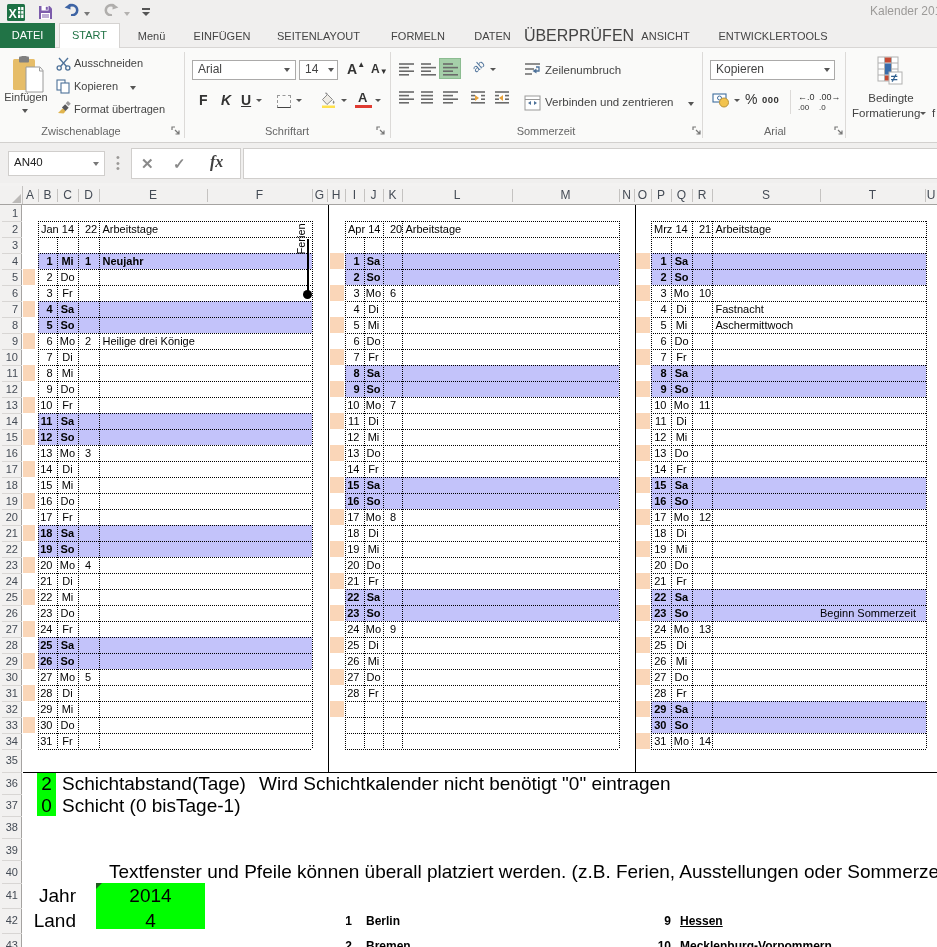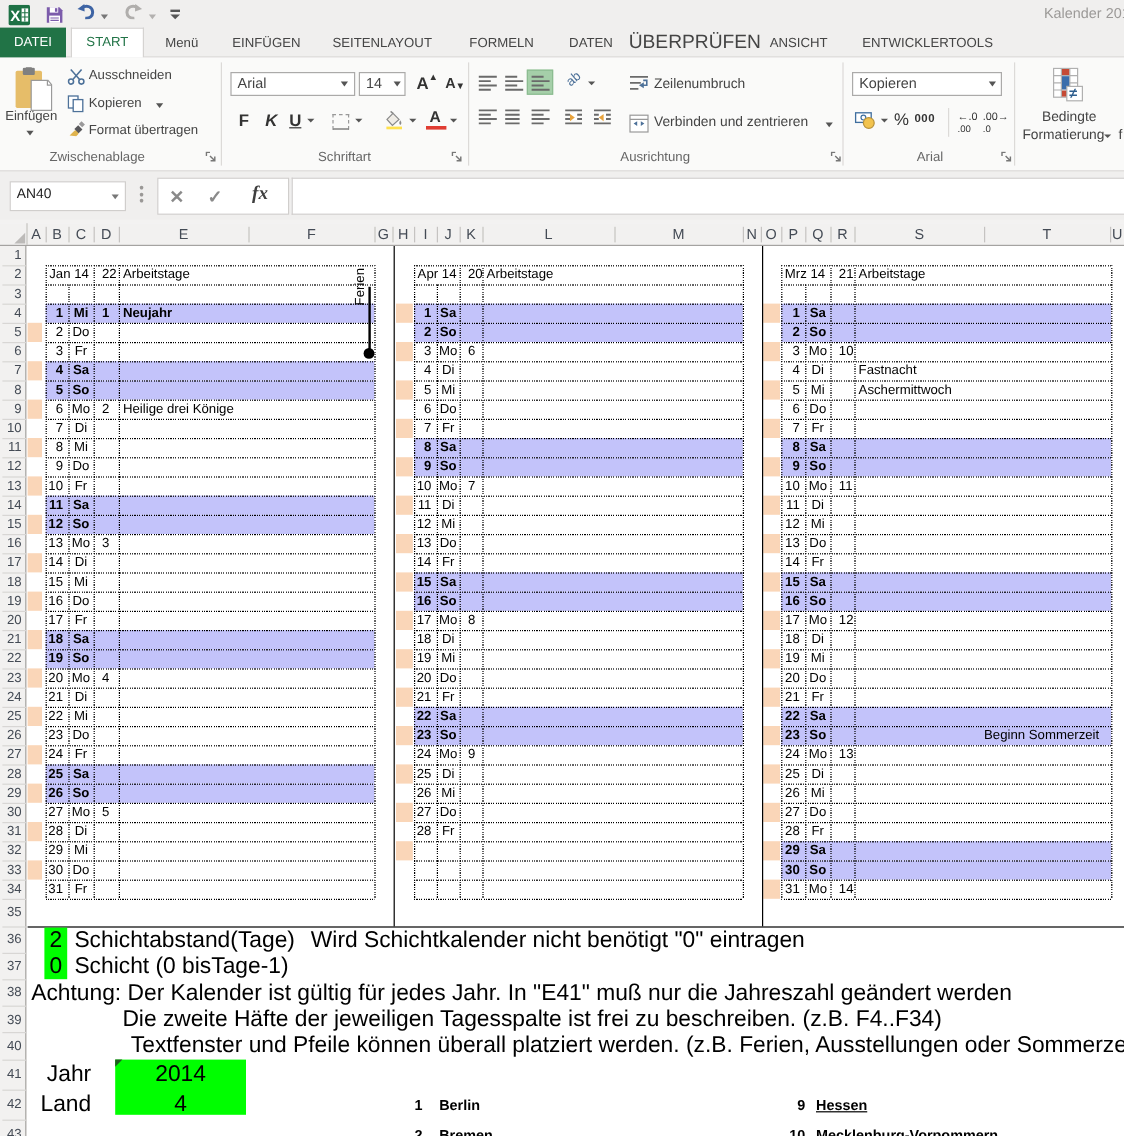--- a/index.html
+++ b/index.html
@@ -212,21 +212,21 @@
 <path d="M12.5 6.5 L8.5 9 L12.5 11.5 Z" fill="#4d7199"></path>
 </svg>
 <div class="ut" style="left:545px;top:64px;font-size:11.5px">Zeilenumbruch</div>
 <svg class="abs" style="left:524px;top:95px" width="17" height="16" viewBox="0 0 17 16">
 <rect x="1" y="1" width="15" height="14" fill="#fff" stroke="#999" stroke-width="1"></rect>
 <line x1="1" y1="4.5" x2="16" y2="4.5" stroke="#999"></line>
 <path d="M4 8 L7 6 V10 Z M13 8 L10 6 V10 Z" fill="#4d7199"></path>
 </svg>
 <div class="ut" style="left:545px;top:96px;font-size:11.5px">Verbinden und zentrieren</div>
 <div class="abs" style="left:688px;top:102px;width:0;height:0;border-left:3.5px solid transparent;border-right:3.5px solid transparent;border-top:4px solid #555"></div>
-<div class="lbl" style="left:546px;top:125px;transform:translateX(-50%)">Ausrichtung</div>
+<div class="lbl" style="left:546px;top:125px;transform:translateX(-50%)">Sommerzeit</div>
 <svg class="abs" style="left:692px;top:126px" width="10" height="10" viewBox="0 0 10 10">
 <path d="M1 4 V1 H4" fill="none" stroke="#777" stroke-width="1.2"></path>
 <path d="M4 4 L8 8 M8 4.5 V8 H4.5" fill="none" stroke="#777" stroke-width="1.2"></path>
 </svg>
 <div class="cmb" style="left:710px;top:60px;width:125px;height:20px"></div>
 <div class="ut" style="left:716px;top:62px;font-size:12px">Kopieren</div>
 <div class="abs" style="left:824px;top:68px;width:0;height:0;border-left:3.5px solid transparent;border-right:3.5px solid transparent;border-top:4px solid #555"></div>
 <svg class="abs" style="left:712px;top:91px" width="18" height="17" viewBox="0 0 18 17">
 <rect x="1" y="3" width="13" height="8" fill="#fff" stroke="#3f6e9e" stroke-width="1.1"></rect>
 <circle cx="7.5" cy="7" r="2" fill="none" stroke="#3f6e9e"></circle>
@@ -821,22 +821,20 @@
 <div class="bk" style="left:23px;top:772px;width:914px;height:1px"></div>
 <div class="abs" style="left:284px;top:232px;width:33px;height:12px;font-size:11px;line-height:12px;transform:rotate(-90deg);color:#000">Ferien</div>
 <div class="bk" style="left:307px;top:239px;width:1.5px;height:52px"></div>
 <div class="abs" style="left:303px;top:289.5px;width:9px;height:9px;border-radius:50%;background:#000"></div>
 <div class="abs" style="left:37px;top:773px;width:19px;height:43.4px;background:#00fe00"></div>
 <div class="t" style="left:37px;top:773.6px;width:19px;text-align:center;font-size:19px;line-height:19px">2</div>
 <div class="t" style="left:37px;top:795.8000000000001px;width:19px;text-align:center;font-size:19px;line-height:19px">0</div>
 <div class="t" style="left:62px;top:773.6px;font-size:19px;line-height:19px;">Schichtabstand(Tage)</div>
 <div class="t" style="left:259px;top:773.6px;font-size:19px;line-height:19px;">Wird Schichtkalender nicht benötigt "0" eintragen</div>
 <div class="t" style="left:62px;top:795.8000000000001px;font-size:19px;line-height:19px;">Schicht (0 bisTage-1)</div>
-<div class="t" style="left:26px;top:818.0000000000001px;font-size:19px;line-height:19px;">Achtung: Der Kalender ist gültig für jedes Jahr. In "E41" muß nur die Jahreszahl geändert werden</div>
-<div class="t" style="left:102px;top:840.2000000000002px;font-size:19px;line-height:19px;">Die zweite Häfte der jeweiligen Tagesspalte ist frei zu beschreiben. (z.B. F4..F34)</div>
 <div class="t" style="left:109px;top:862.4000000000002px;font-size:19px;line-height:19px;">Textfenster und Pfeile können überall platziert werden. (z.B. Ferien, Ausstellungen oder Sommerzeit)</div>
 <div class="t" style="left:0px;top:886.0000000000002px;font-size:19px;line-height:19px;width:76px;text-align:right;">Jahr</div>
 <div class="t" style="left:0px;top:911.0000000000002px;font-size:19px;line-height:19px;width:76px;text-align:right;">Land</div>
 <div class="abs" style="left:96px;top:883px;width:109px;height:46px;background:#00fe00"></div>
 <div class="abs" style="left:96px;top:883px;width:0;height:0;border-right:6px solid transparent;border-top:6px solid #1f5c1f"></div>
 <div class="t" style="left:96px;top:886.0000000000002px;font-size:19px;line-height:19px;width:109px;text-align:center;">2014</div>
 <div class="t" style="left:96px;top:911.0000000000002px;font-size:19px;line-height:19px;width:109px;text-align:center;">4</div>
 <div class="t" style="left:330px;top:912.5000000000002px;font-size:12px;line-height:16px;font-weight:bold;width:22px;text-align:right;">1</div>
 <div class="t" style="left:366px;top:912.5000000000002px;font-size:12px;line-height:16px;font-weight:bold;">Berlin</div>
 <div class="t" style="left:640px;top:912.5000000000002px;font-size:12px;line-height:16px;font-weight:bold;width:31px;text-align:right;">9</div>

